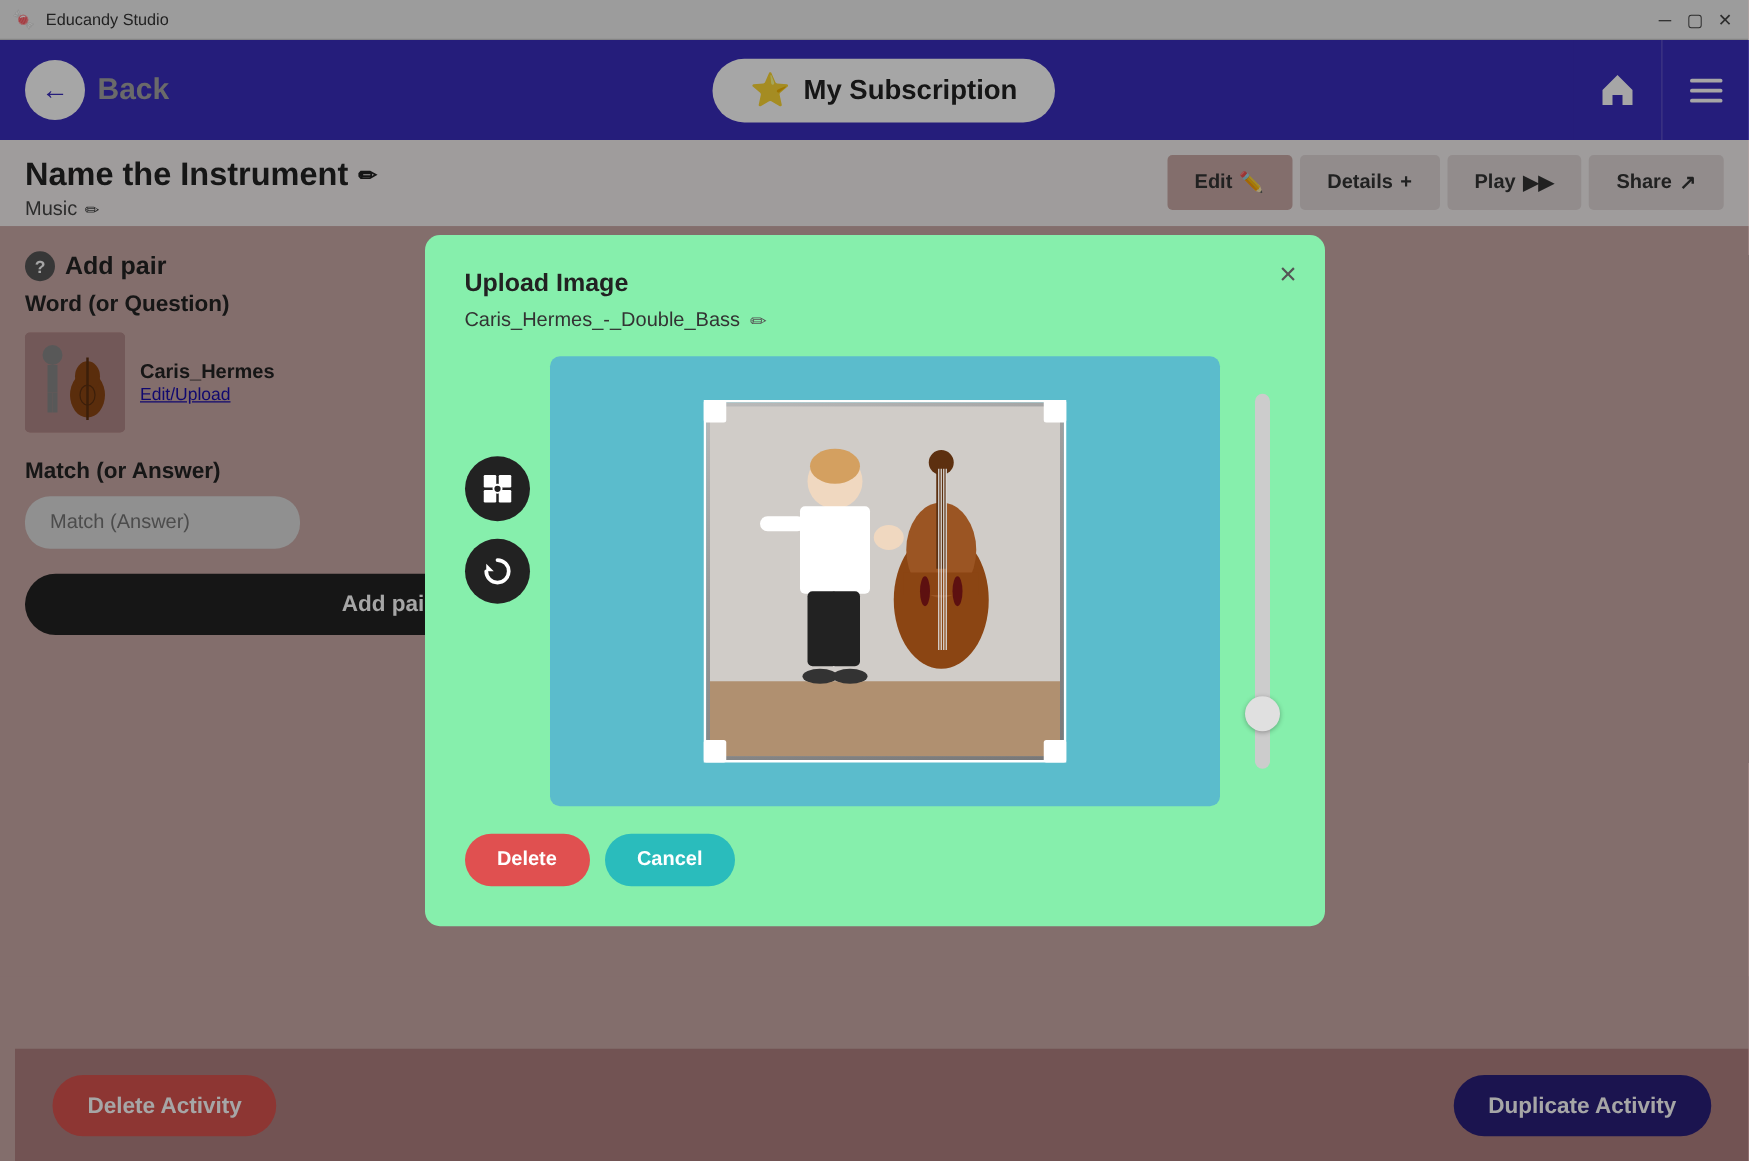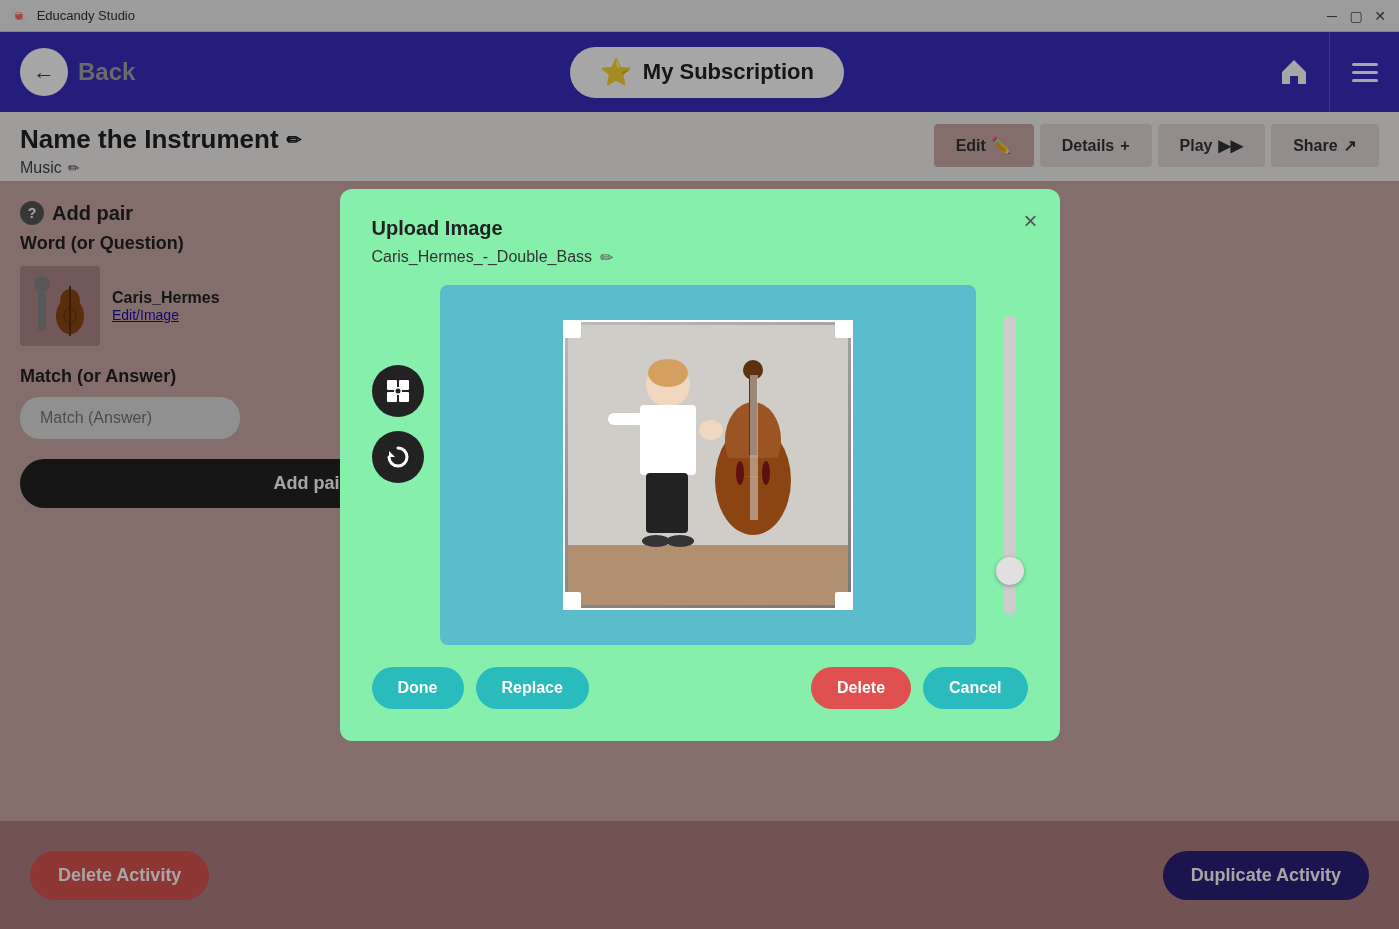--- a/index.html
+++ b/index.html
@@ -282,23 +282,23 @@
       cursor: pointer;
       width: 580px;
       margin-top: 20px;
       display: block;
     }
 
     
     .bottom-bar {
       position: absolute;
       bottom: 0;
-      left: 0;
+      left: 12px;
       right: 0;
-      height: 108px;
+      height: 90px;
       background: #b08080;
       display: flex;
       align-items: center;
       justify-content: space-between;
       padding: 0 30px;
     }
     .delete-activity-btn {
       background: #d9534f;
       color: white;
       border: none;
@@ -614,21 +614,21 @@
           <rect x="22" y="48" width="4" height="16" fill="#888"></rect>
 
           <ellipse cx="50" cy="50" rx="14" ry="18" fill="#8B4513"></ellipse>
           <ellipse cx="50" cy="35" rx="10" ry="12" fill="#8B4513"></ellipse>
           <rect x="49" y="20" width="2" height="50" fill="#5D3010"></rect>
           <ellipse cx="50" cy="50" rx="6" ry="8" fill="none" stroke="#5D3010" stroke-width="1"></ellipse>
         </svg>
       </div>
       <div class="pair-info">
         <span class="pair-name">Caris_Hermes</span>
-        <span class="pair-edit-link">Edit/Image</span>
+        <span class="pair-edit-link">Edit/Upload</span>
       </div>
     </div>
   </div>
 
   <div class="match-section">
     <div style="font-size:18px; font-weight:bold; color:#222; margin-bottom:10px;">Match (or Answer)</div>
     <input class="match-input" type="text" placeholder="Match (Answer)" style="">
   </div>
 
   <button class="add-pair-btn">
@@ -728,23 +728,19 @@
       </div>
 
       <div class="slider-container">
         <div class="slider-track">
           <div class="slider-thumb"></div>
         </div>
       </div>
     </div>
 
     <div class="modal-footer">
-      <div class="modal-footer-left">
-        <button class="btn-done">Done</button>
-        <button class="btn-replace">Replace</button>
-      </div>
       <div class="modal-footer-right">
         <button class="btn-delete">Delete</button>
         <button class="btn-cancel">Cancel</button>
       </div>
     </div>
   </div>
 </div>
 
 </body></html>

